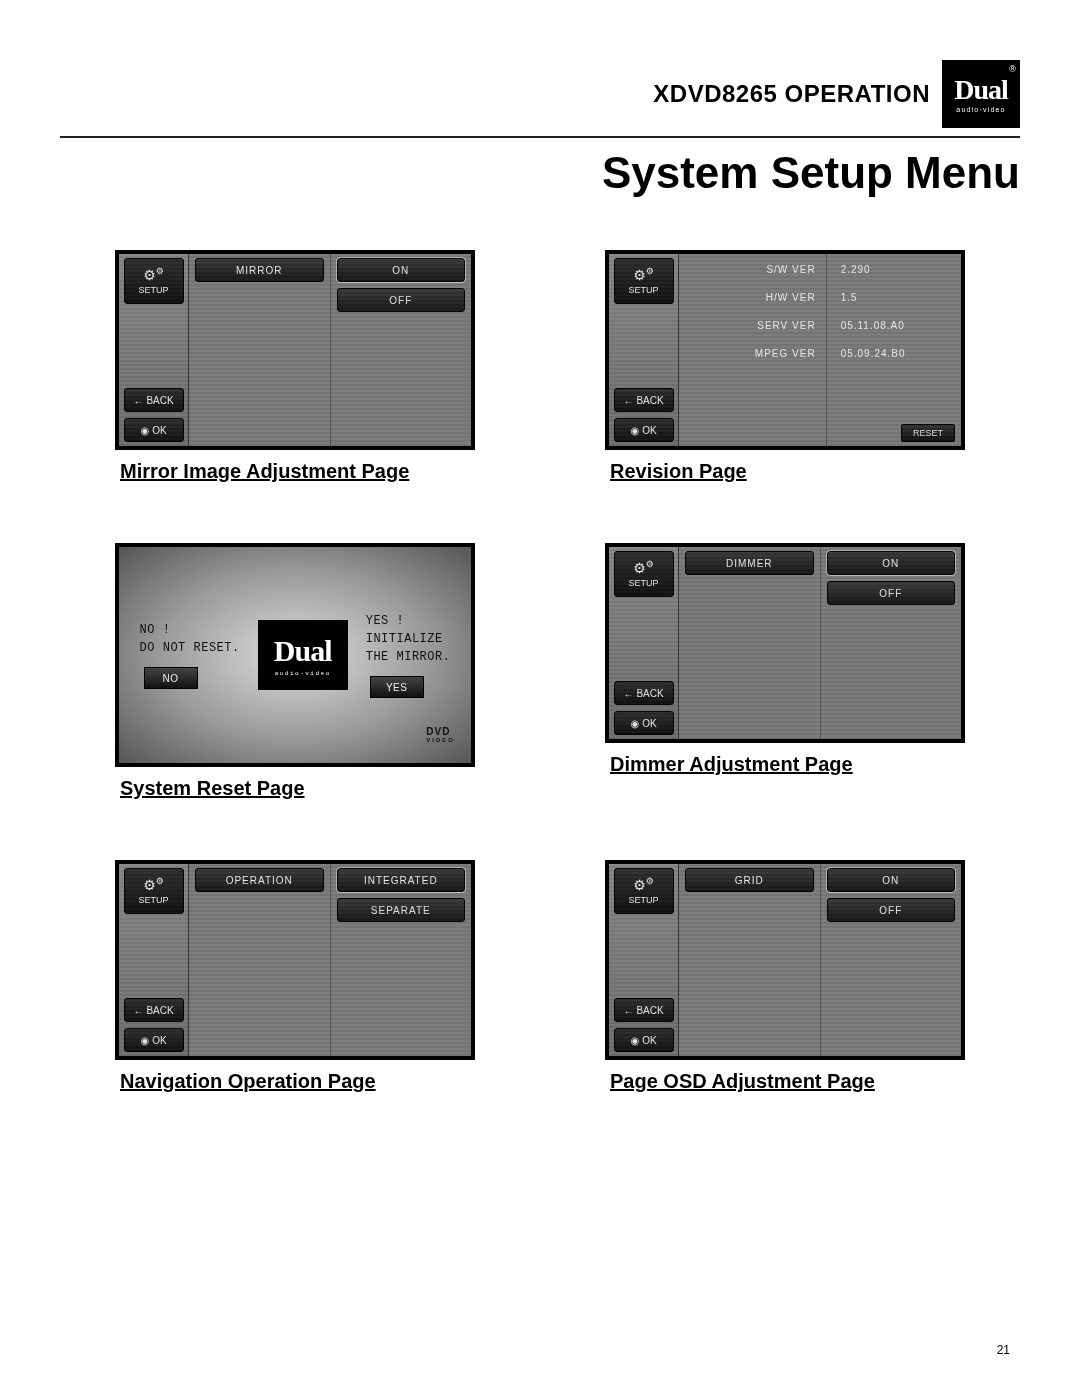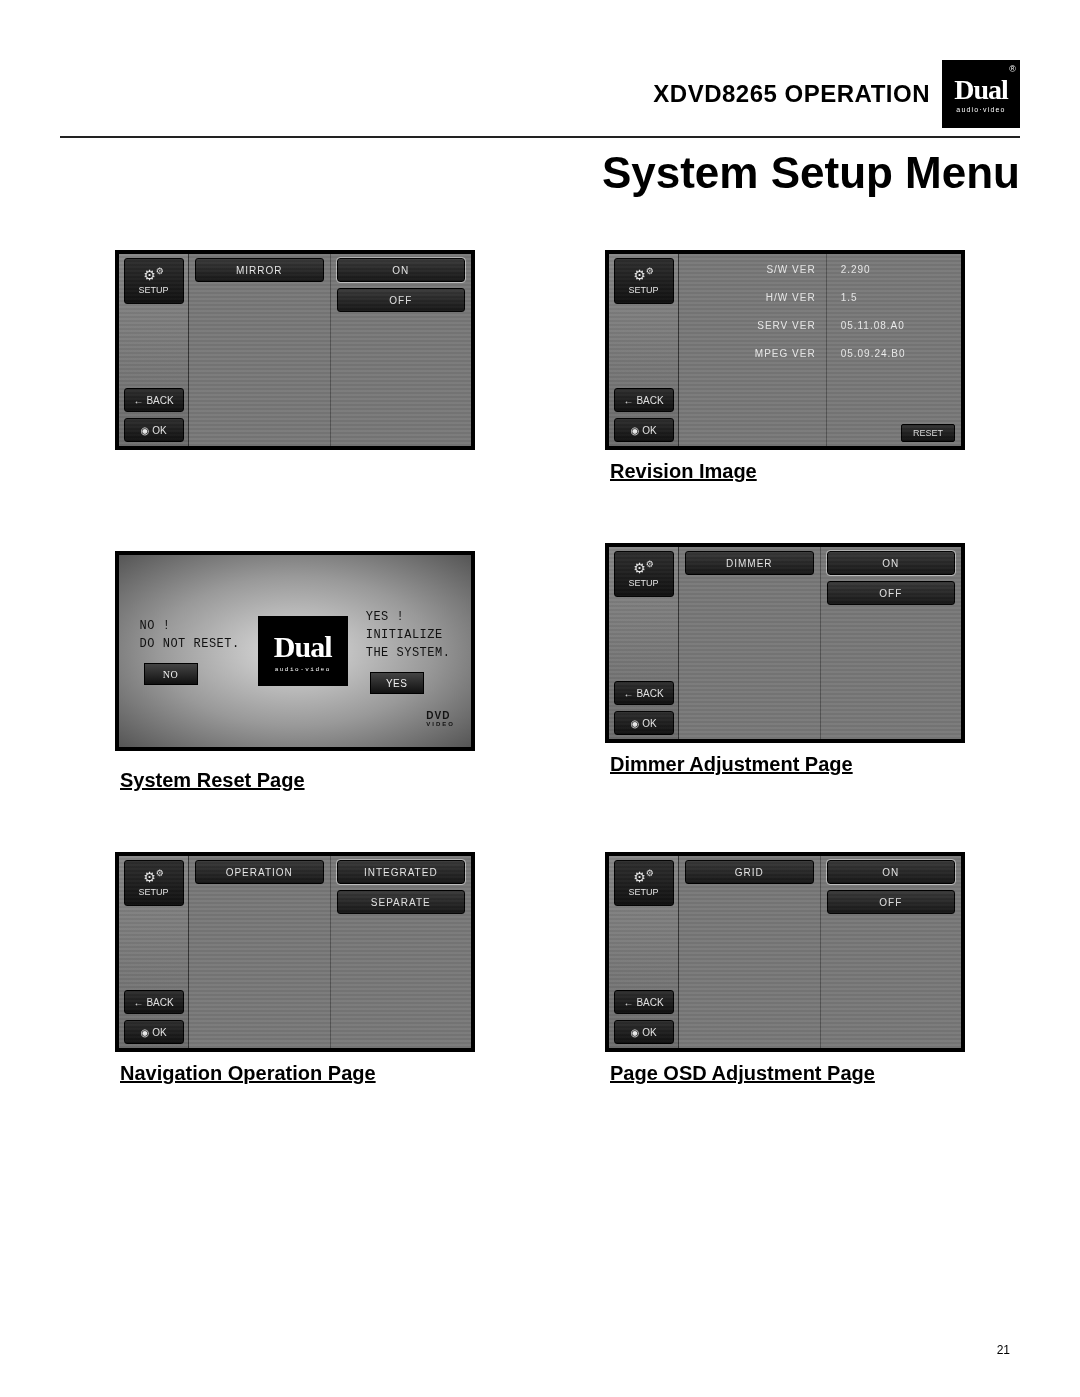--- a/index.html
+++ b/index.html
@@ -83,32 +83,32 @@
     color: #e8e8e8; font-size: 10px; letter-spacing: 1px;
     display: flex; align-items: center; justify-content: center;
   }
   .pill.selected { outline: 1px solid #bbb; }
   .kv { display:flex; align-items:center; height:22px; font-size:10px; color:#eee; justify-content:flex-end; padding-right:4px; letter-spacing:1px;}
   .val-col .kv { justify-content:flex-start; padding-left:8px;}
   .reset-btn { margin-top:auto; align-self:flex-end; width:54px; height:18px; font-size:9px; border:1px solid #000; background:linear-gradient(#333,#111); color:#ddd; display:flex;align-items:center;justify-content:center; border-radius:2px;}
 
   
   .reset-screen {
-    width: 360px; height: 200px; border: 4px solid #000;
+    width: 360px; height: 224px; border: 4px solid #000;
     background: radial-gradient(ellipse at center, #ddd 0%, #999 55%, #555 100%);
     position: relative; color:#111; font-family: "Courier New", monospace;
     display:flex; align-items:center; justify-content:center;
-    margin: 8px auto;
+    margin: 0 auto;
   }
   .reset-inner { display:flex; align-items:center; gap:18px; }
   .reset-left, .reset-right { font-size:12px; line-height:1.5; letter-spacing:0.5px; }
   .reset-left { text-align:left; }
   .reset-right { text-align:left; }
   .choice { margin-top:10px; width:54px; height:22px; border:1px solid #000; background:linear-gradient(#444,#111); color:#eee; font-size:10px; display:flex; align-items:center; justify-content:center; font-family: Arial, sans-serif; }
-  .reset-left .choice { margin-left: 4px; font-family: Liberation Serif, serif; }
+  .reset-left .choice { margin-left: 4px; }
   .reset-right .choice { margin-left: 4px; }
   .dual-mark { width:90px; height:70px; background:#000; color:#fff; display:flex; flex-direction:column; align-items:center; justify-content:center;}
   .dual-mark .b { font-family: "Times New Roman", serif; font-weight:800; font-size:30px; letter-spacing:-1px;}
   .dual-mark .s { font-size:6px; letter-spacing:1.5px; margin-top:2px;}
   .dvd-mark { position:absolute; right:16px; bottom:20px; font-size:10px; font-weight:700; color:#111; letter-spacing:1px; font-family: Arial,sans-serif;}
   .dvd-mark .sub { display:block; font-size:6px; letter-spacing:2px; }
 
   .page-num { position: absolute; bottom: 40px; right: 70px; font-size: 12px; }
 </style>
 </head>
@@ -150,20 +150,21 @@
       <div class="content">
         <div class="col">
           <div class="pill">MIRROR</div>
         </div>
         <div class="col">
           <div class="pill selected">ON</div>
           <div class="pill">OFF</div>
         </div>
       </div>
     </div>
+    <div class="caption">Mirror Image Adjustment Page</div>
   </div>
 
   <div class="cell">
     <div class="screen">
       <div class="sidebar">
         <div class="btn setup">
           <span class="gears">⚙<sup style="font-size:9px">⚙</sup></span>
           <span>SETUP</span>
         </div>
         <div class="spacer"></div>
@@ -185,39 +186,39 @@
         </div>
         <div class="col val-col" style="flex:1">
           <div class="kv">2.290</div>
           <div class="kv">1.5</div>
           <div class="kv">05.11.08.A0</div>
           <div class="kv">05.09.24.B0</div>
           <div class="reset-btn">RESET</div>
         </div>
       </div>
     </div>
-    <div class="caption">Revision Image</div>
+    <div class="caption">Revision Page</div>
   </div>
 
   <div class="cell">
     <div class="reset-screen">
       <div class="reset-inner">
         <div class="reset-left">
           <div>NO !</div>
           <div>DO NOT RESET.</div>
           <div class="choice">NO</div>
         </div>
         <div class="dual-mark">
           <span class="b">Dual</span>
           <span class="s">audio·video</span>
         </div>
         <div class="reset-right">
           <div>YES !</div>
           <div>INITIALIZE</div>
-          <div>THE SYSTEM.</div>
+          <div>THE MIRROR.</div>
           <div class="choice">YES</div>
         </div>
       </div>
       <div class="dvd-mark">
         <span>DVD</span>
         <span class="sub">VIDEO</span>
       </div>
     </div>
     <div class="caption">System Reset Page</div>
   </div>

